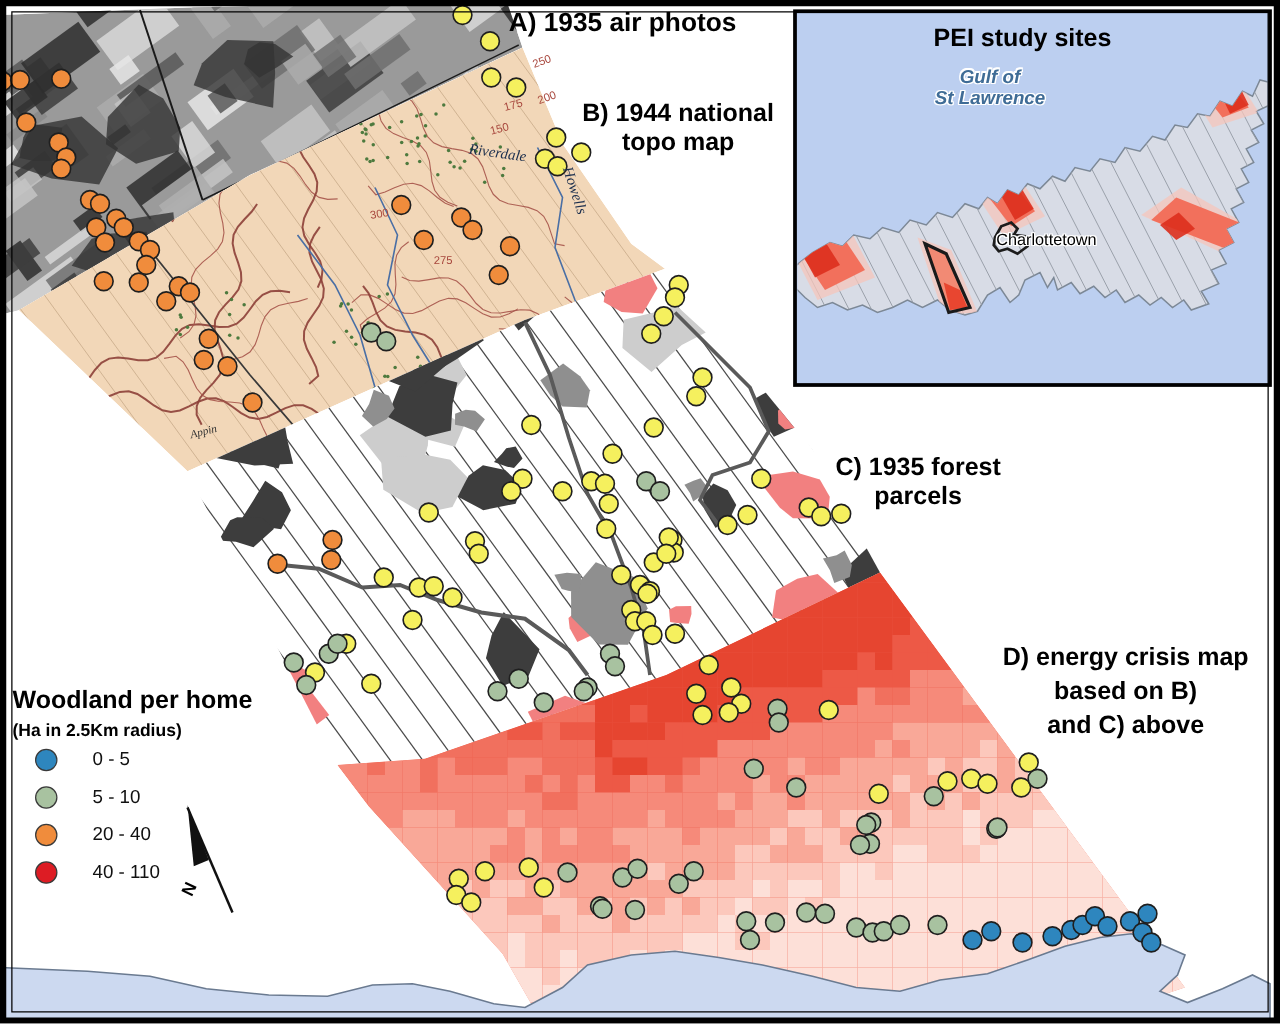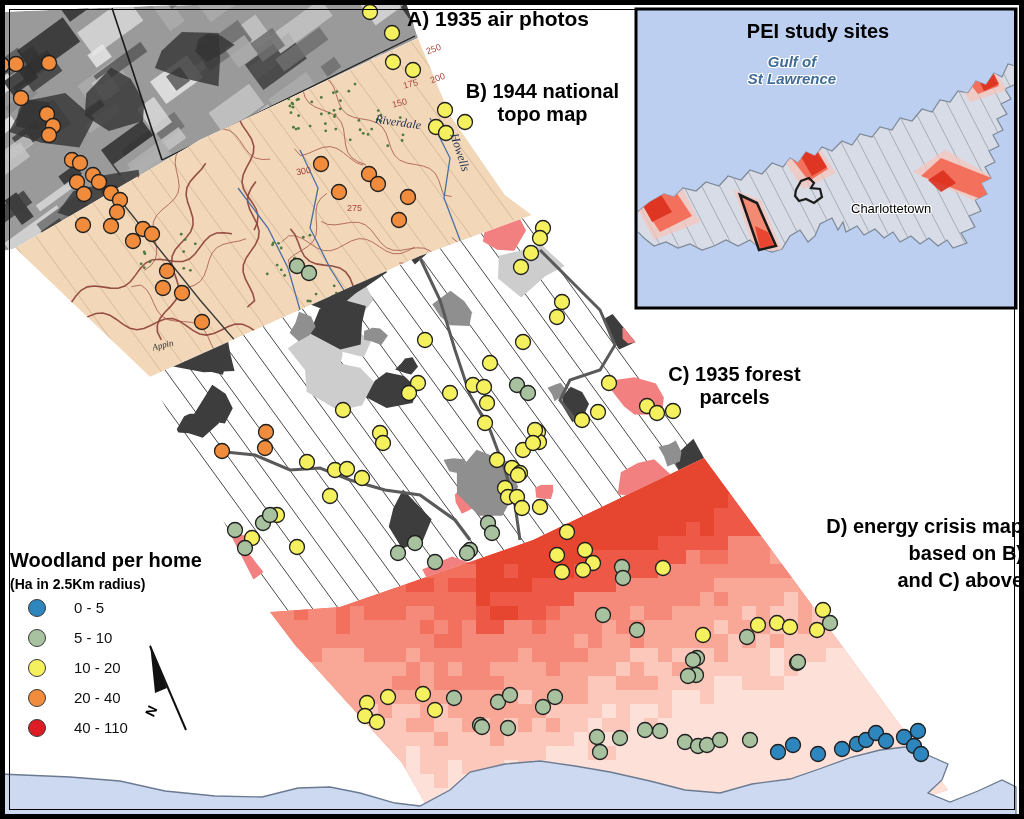--- a/index.html
+++ b/index.html
@@ -2147,48 +2147,44 @@
 
   <div class="lbl" style="left:407px;top:7px;font-size:21px;">A) 1935 air photos</div>
   <div class="lbl ctr" style="left:450px;top:80px;width:185px;font-size:20px;">
     <div>B) 1944 national</div>
     <div>topo map</div>
   </div>
   <div class="lbl ctr" style="left:652px;top:363px;width:165px;font-size:20px;">
     <div>C) 1935 forest</div>
     <div>parcels</div>
   </div>
-  <div class="lbl ctr" style="left:778px;top:513px;width:245px;font-size:20px;line-height:27px;text-align:right;">
+  <div class="lbl ctr" style="left:778px;top:513px;width:245px;font-size:20px;line-height:27px;">
     <div>D) energy crisis map</div>
     <div>based on B)</div>
     <div>and C) above</div>
   </div>
 
   <div class="lbl ctr" style="left:733px;top:20px;width:170px;font-size:20px;">PEI study sites</div>
   <div class="lbl ctr halo" style="left:732px;top:53px;width:120px;font-size:15px;font-style:italic;font-weight:bold;color:#3f6c96;">
     <div>Gulf of</div>
     <div>St Lawrence</div>
   </div>
-  <div class="lbl halo" style="left:851px;top:185px;font-size:13px;font-weight:normal;margin-top:17px;">Charlottetown</div>
+  <div class="lbl halo" style="left:797px;top:185px;font-size:13px;font-weight:normal;">Charlottetown</div>
 
   <div id="legend">
     <div class="ltitle">Woodland per home</div>
     <div class="lsub">(Ha in 2.5Km radius)</div>
     <div id="legend-rows">
         <div class="lrow">
           <div class="swatch" style="background: rgb(46, 134, 190);"></div>
           <div class="ltext">0 - 5</div>
         </div>
         <div class="lrow">
           <div class="swatch" style="background: rgb(168, 194, 160);"></div>
           <div class="ltext">5 - 10</div>
-        </div>
-        <div class="lrow">
-          <div class="swatch" style="background: rgb(245, 240, 94);"></div>
-          <div class="ltext">10 - 20</div>
         </div>
         <div class="lrow">
           <div class="swatch" style="background: rgb(240, 140, 60);"></div>
           <div class="ltext">20 - 40</div>
         </div>
         <div class="lrow">
           <div class="swatch" style="background: rgb(221, 28, 36);"></div>
           <div class="ltext">40 - 110</div>
         </div>
       </div>

